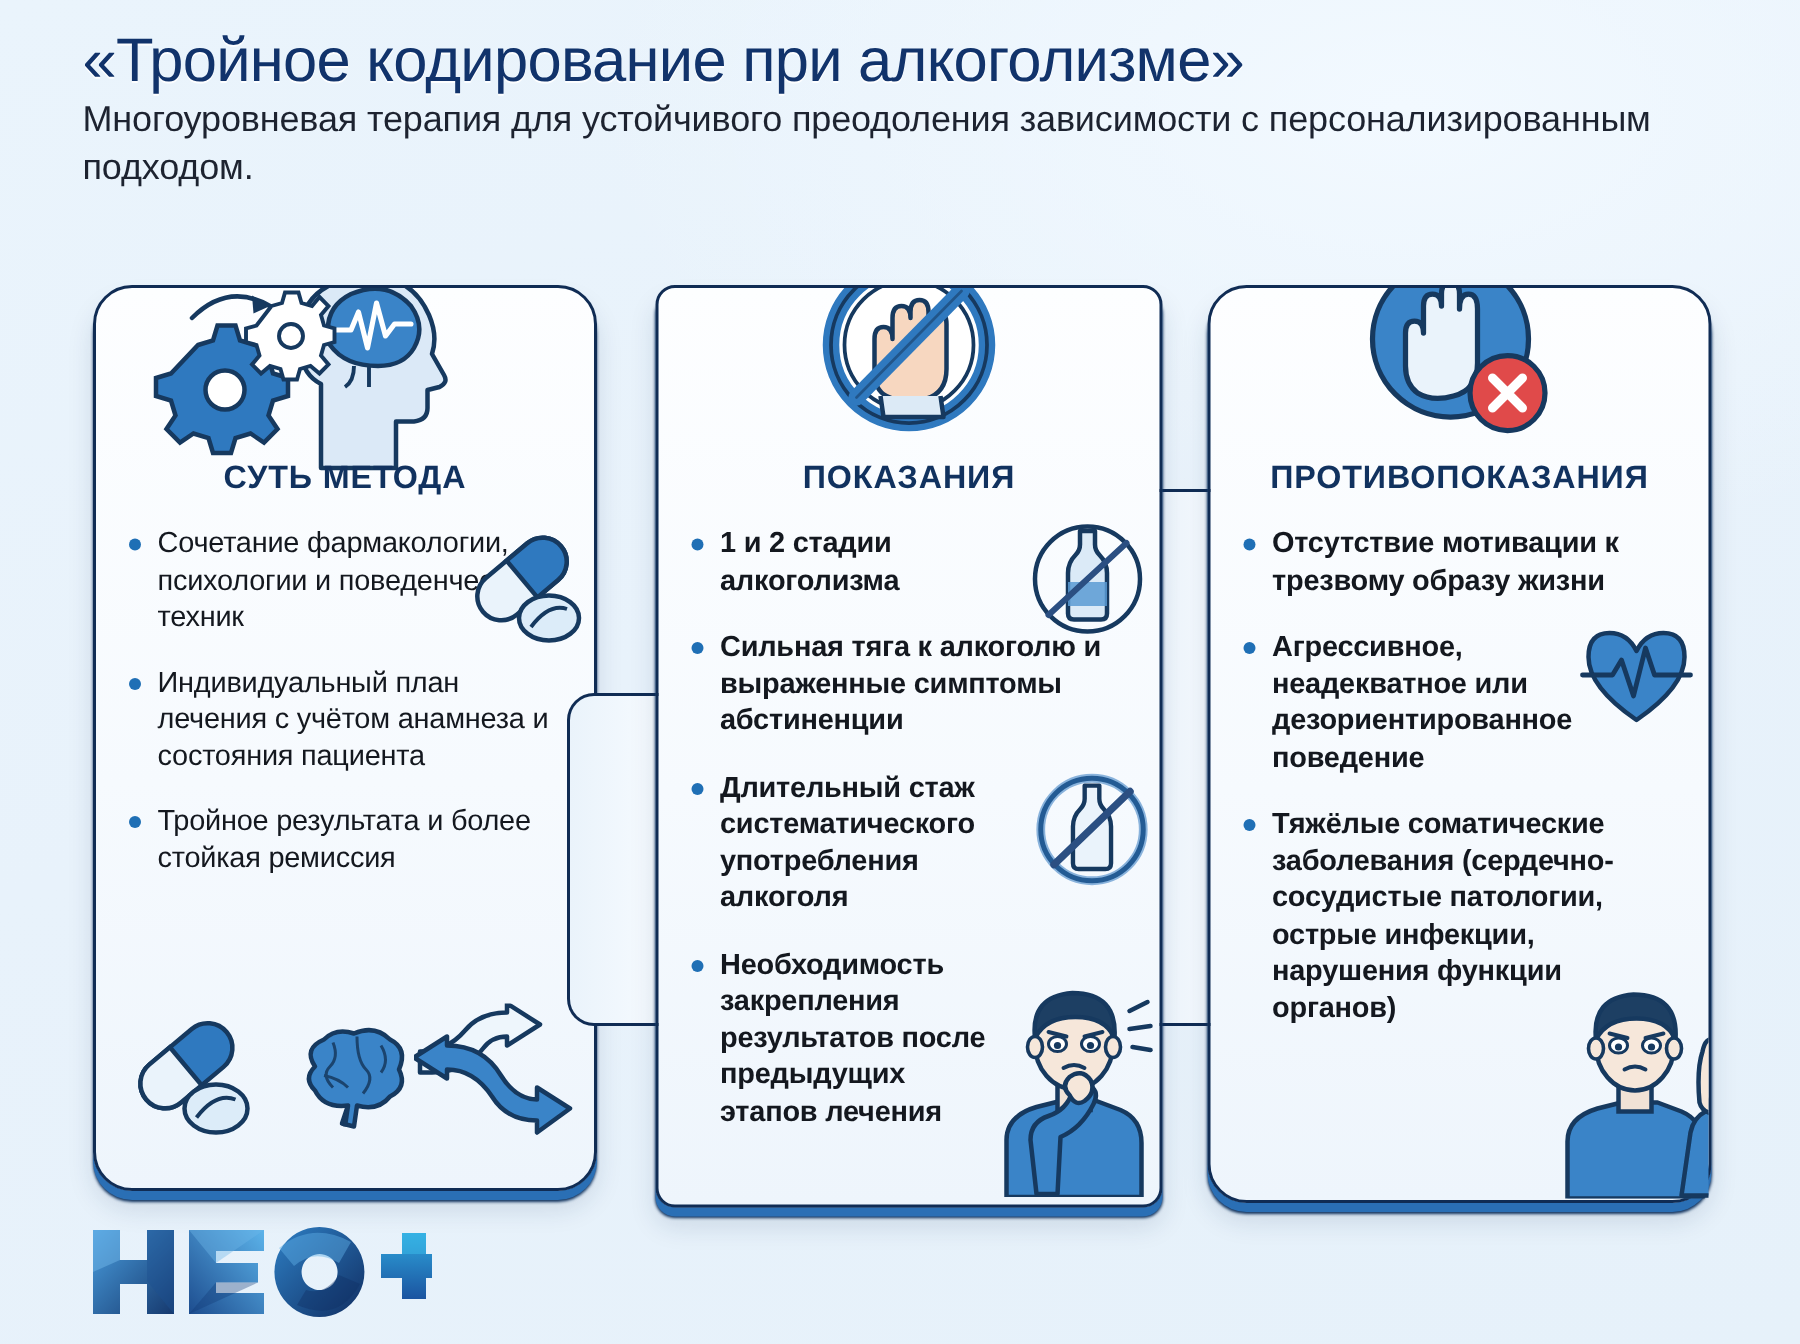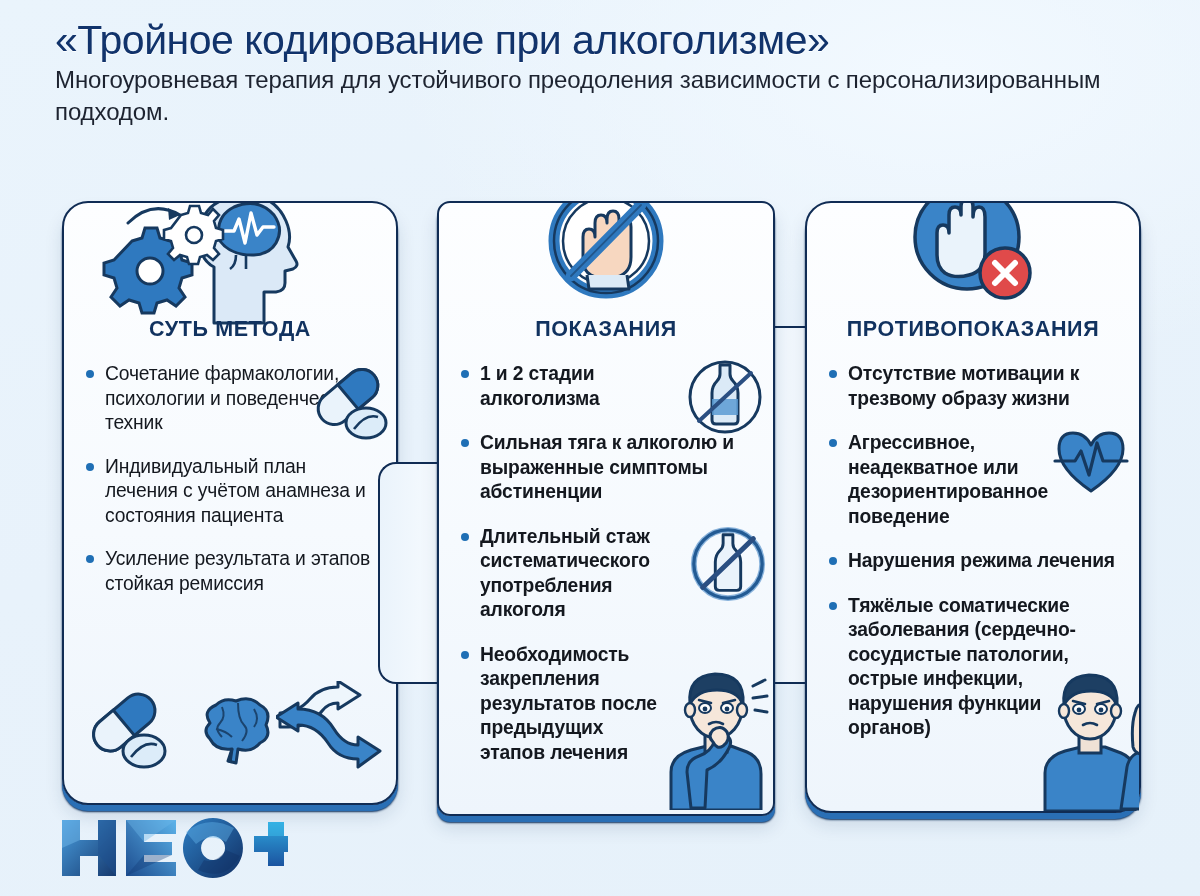--- a/index.html
+++ b/index.html
@@ -24,21 +24,21 @@
   }
   .subtitle {
     margin-top:0; font-size:24px; color:#1d2330;
     line-height:1.32; max-width:1080px; letter-spacing:-0.1px;
   }
 
   
   .cards { position:absolute; top:190px; left:0; width:1200px; height:630px; }
 
   .card {
-    position:absolute; top:11px;
+    position:absolute; top:0;
     background:linear-gradient(180deg,#fdfeff 0%,#f6fafe 55%,#eef5fc 100%);
     border:2.5px solid #102c54;
     border-radius:26px;
     box-shadow:0 6px 0 0 #2a6fb5, 0 7px 2px 0 #10325e, 0 12px 18px rgba(16,44,84,.13);
   }
   .card-1 { left:62px;  width:336px; height:604px; }
   .card-2 { left:437px; width:338px; height:615px; }
   .card-3 { left:805px; width:336px; height:612px; z-index:4; }
 
   
@@ -121,21 +121,21 @@
           <path d="M34 48 Q58 24 86 40" fill="none" stroke="#16395f" stroke-width="3" stroke-linecap="round"></path>
           <path d="M86 40 l-12 -7 l1 12 z" fill="#16395f"></path>
         </svg>
       </div>
 
       <div class="card-title">СУТЬ МЕТОДА</div>
 
       <ul class="bullets">
         <li>Сочетание фармакологии, психологии и поведенческих техник</li>
         <li>Индивидуальный план лечения с учётом анамнеза и состояния пациента</li>
-        <li>Усиление результата и этапов стойкая ремиссия</li>
+        <li>Тройное результата и более стойкая ремиссия</li>
       </ul>
 
       <div class="deco" style="right:2px; top:160px;">
         <svg width="86" height="82" viewBox="0 0 86 82">
           <g transform="rotate(-40 40 34)">
             <rect x="6" y="18" width="68" height="32" rx="16" fill="#eaf3fb" stroke="#16395f" stroke-width="3"></rect>
             <path d="M40 18 h18 a16 16 0 0 1 0 32 h-18 z" fill="#2f79bf" stroke="#16395f" stroke-width="3"></path>
           </g>
           <ellipse cx="58" cy="60" rx="20" ry="15" fill="#dcecf9" stroke="#16395f" stroke-width="3"></ellipse>
           <path d="M46 66 Q58 50 70 54" fill="none" stroke="#16395f" stroke-width="2.6"></path>
@@ -268,21 +268,20 @@
           <circle cx="100" cy="98" r="25" fill="#e04a4a" stroke="#16395f" stroke-width="3.5"></circle>
           <path d="M90 88 L110 108 M110 88 L90 108" stroke="#ffffff" stroke-width="6" stroke-linecap="round"></path>
         </svg>
       </div>
 
       <div class="card-title">ПРОТИВОПОКАЗАНИЯ</div>
 
       <ul class="bullets">
         <li>Отсутствие мотивации к трезвому образу жизни</li>
         <li style="padding-right:78px;">Агрессивное, неадекватное или дезориентированное поведение</li>
-        <li>Нарушения режима лечения</li>
         <li>Тяжёлые соматические заболевания (сердечно-сосудистые патологии, острые инфекции, нарушения функции органов)</li>
       </ul>
 
       <div class="deco" style="right:10px; top:222px;">
         <svg width="76" height="72" viewBox="0 0 76 72">
           <path d="M38 66 Q6 44 6 24 Q6 8 20 8 Q32 8 38 20 Q44 8 56 8 Q70 8 70 24 Q70 44 38 66 Z" fill="#3a84c8" stroke="#16395f" stroke-width="3" stroke-linejoin="round"></path>
           <polyline points="2,36 22,36 28,26 36,50 44,18 50,36 74,36" fill="none" stroke="#16395f" stroke-width="3.2" stroke-linejoin="round" stroke-linecap="round"></polyline>
         </svg>
       </div>
 

